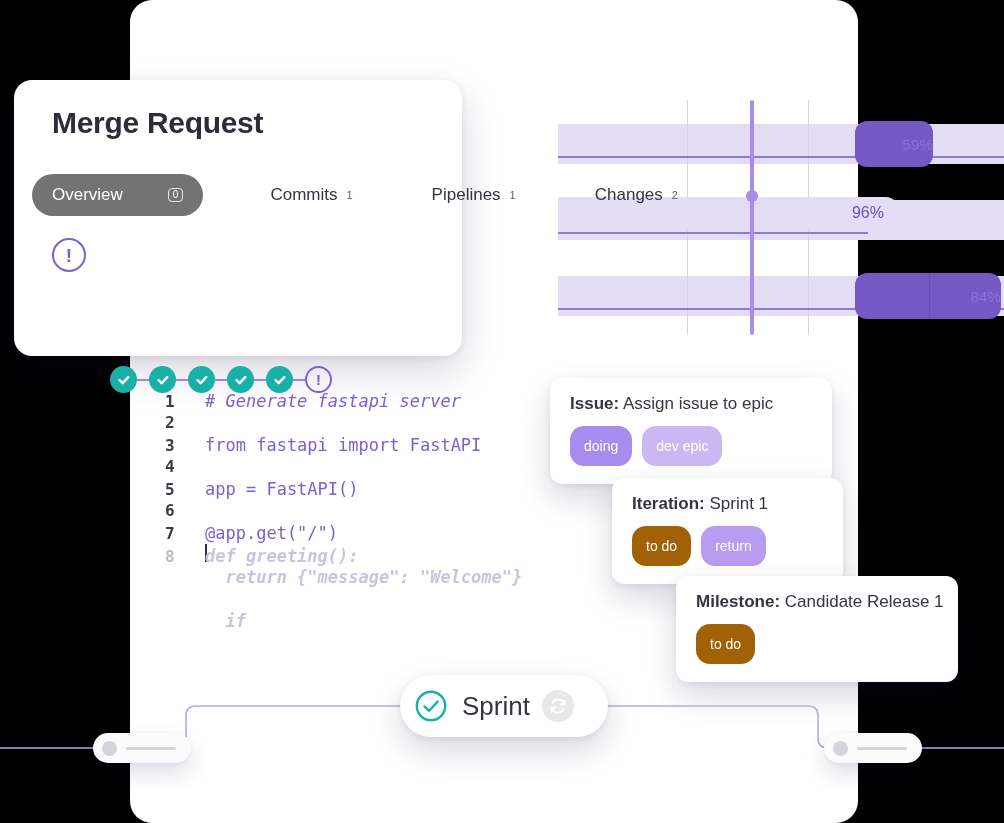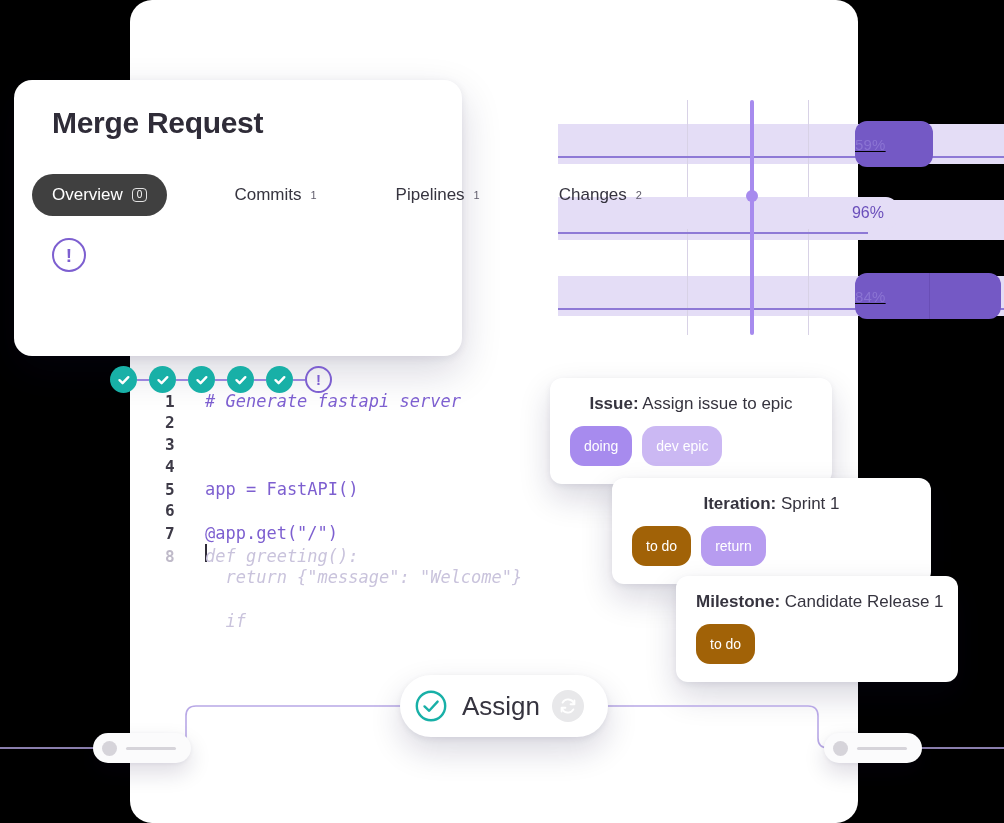--- a/index.html
+++ b/index.html
@@ -89,22 +89,21 @@
     background: #a78bee;
   }
 
   .chart-bar {
     position: absolute;
     height: 46px;
     background: #7459c5;
     border-radius: 12px;
     display: flex;
     align-items: center;
-    justify-content: flex-start;
-    text-decoration: underline;
+    justify-content: flex-end;
   }
   .chart-bar .bar-label {
     color: #8b74d3;
     font-size: 15px;
     letter-spacing: .2px;
   }
   .chart-bar.bar0 { left: 305px; top: 31px;  width: 78px; }
   .chart-bar.bar2 { left: 305px; top: 183px; width: 146px; }
   .bar-split {
     position: absolute;
@@ -166,26 +165,27 @@
   .tab {
     display: flex;
     align-items: center;
     font-size: 17px;
     color: #36343f;
     margin-right: 34px;
     white-space: nowrap;
     margin-left: 45px;
   }
   .tab.active {
-    background: #404040;
+    background: #737373;
     color: #ffffff;
     border-radius: 22px;
     padding: 11px 20px;
     margin-right: 22px;
     margin-left: -20px;
+    gap: 36px;
   }
   .tab .tab-badge {
     font-size: 11px;
     margin-left: 9px;
     color: #5f5c6b;
   }
   .tab.active .tab-badge {
     border: 1px solid rgba(255,255,255,.85);
     border-radius: 4px;
     padding: 1px 4px;
@@ -267,21 +267,21 @@
     width: 40px;
     text-align: left;
     color: #3d3a47;
     font-weight: bold;
     font-size: 16px;
     flex: none;
   }
   .ln.dim { color: #bfbac9; }
   .ctext { color: #7d5fd0; white-space: pre; }
   .ctext.comment { font-style: italic; }
-  .ctext.ghost { color: #c9c3dc; font-style: italic; }
+  .ctext.ghost { color: #c9c3dc; font-style: italic; font-weight: bold; }
   .caret {
     display: inline-block;
     width: 2px;
     height: 18px;
     background: #2f2c38;
     vertical-align: -3px;
     margin-right: -2px;
   }
 
   
@@ -290,39 +290,38 @@
     background: #ffffff;
     border-radius: 12px;
     box-shadow: 0 14px 32px rgba(20,10,60,.16), 0 2px 6px rgba(20,10,60,.07);
     padding: 16px 20px 18px 20px;
     box-sizing: border-box;
   }
   .float-card .fc-title {
     font-size: 17px;
     color: #36343f;
     white-space: nowrap;
-    text-align: center;
   }
   .float-card .fc-title b { font-weight: bold; }
   .fc-tags { margin-top: 12px; display: flex; }
   .tag {
     font-size: 14px;
     color: #ffffff;
     border-radius: 14px;
     padding: 12px 14px;
     margin-right: 10px;
     white-space: nowrap;
   }
   .tag.violet  { background: #a78bee; }
   .tag.lilac   { background: #cbb8f3; }
   .tag.deep    { background: #a16207; }
   .tag.mid     { background: #b79cf0; }
 
   #card-issue     { left: 550px; top: 378px;  width: 282px; }
-  #card-iteration { left: 612px; top: 478px;  width: 319px; }
+  #card-iteration { left: 612px; top: 478px;  width: 231px; }
   #card-milestone { left: 676px; top: 576px;  width: 282px; }
 
   
   #merge-wire {
     position: absolute;
     left: 0;
     top: 690px;
     width: 1004px;
     height: 90px;
     pointer-events: none;
@@ -494,20 +493,21 @@
     <div class="code-row">
       <span class="ln">1</span>
       <span class="ctext comment"># Generate fastapi server</span>
     </div>
     <div class="code-row">
       <span class="ln">2</span>
       <span class="ctext"></span>
     </div>
     <div class="code-row">
       <span class="ln">3</span>
+      <span class="ctext">from fastapi import FastAPI</span>
     </div>
     <div class="code-row">
       <span class="ln">4</span>
       <span class="ctext"></span>
     </div>
     <div class="code-row">
       <span class="ln">5</span>
       <span class="ctext">app = FastAPI()</span>
     </div>
     <div class="code-row">
@@ -569,21 +569,21 @@
   <svg id="merge-wire">
     <path d="M0 58 L176 58 Q186 58 186 48 L186 26 Q186 16 196 16 L404 16" stroke="#b8a8e6" stroke-width="1.6" fill="none"></path>
     <path d="M1004 58 L828 58 Q818 58 818 48 L818 26 Q818 16 808 16 L604 16" stroke="#b8a8e6" stroke-width="1.6" fill="none"></path>
   </svg>
 
   <div id="merge-btn">
     <svg width="34" height="34" viewBox="0 0 34 34">
       <circle cx="17" cy="17" r="14.2" stroke="#18b0a7" stroke-width="2.4" fill="none"></circle>
       <path d="M10.5 17.4 L15.2 21.8 L23.6 12.6" stroke="#18b0a7" stroke-width="2.4" fill="none" stroke-linecap="round" stroke-linejoin="round"></path>
     </svg>
-    <span class="merge-label">Assign</span>
+    <span class="merge-label">Sprint</span>
     <span class="sync-circle">
       <svg width="20" height="20" viewBox="0 0 20 20">
         <path d="M16 8 A6.2 6.2 0 0 0 4.6 6.6" stroke="#ffffff" stroke-width="1.9" fill="none" stroke-linecap="round"></path>
         <path d="M4 12 A6.2 6.2 0 0 0 15.4 13.4" stroke="#ffffff" stroke-width="1.9" fill="none" stroke-linecap="round"></path>
         <path d="M16.4 4.4 L16.4 8.2 L12.6 8.2" stroke="#ffffff" stroke-width="1.9" fill="none" stroke-linecap="round" stroke-linejoin="round"></path>
         <path d="M3.6 15.6 L3.6 11.8 L7.4 11.8" stroke="#ffffff" stroke-width="1.9" fill="none" stroke-linecap="round" stroke-linejoin="round"></path>
       </svg>
     </span>
   </div>
 

